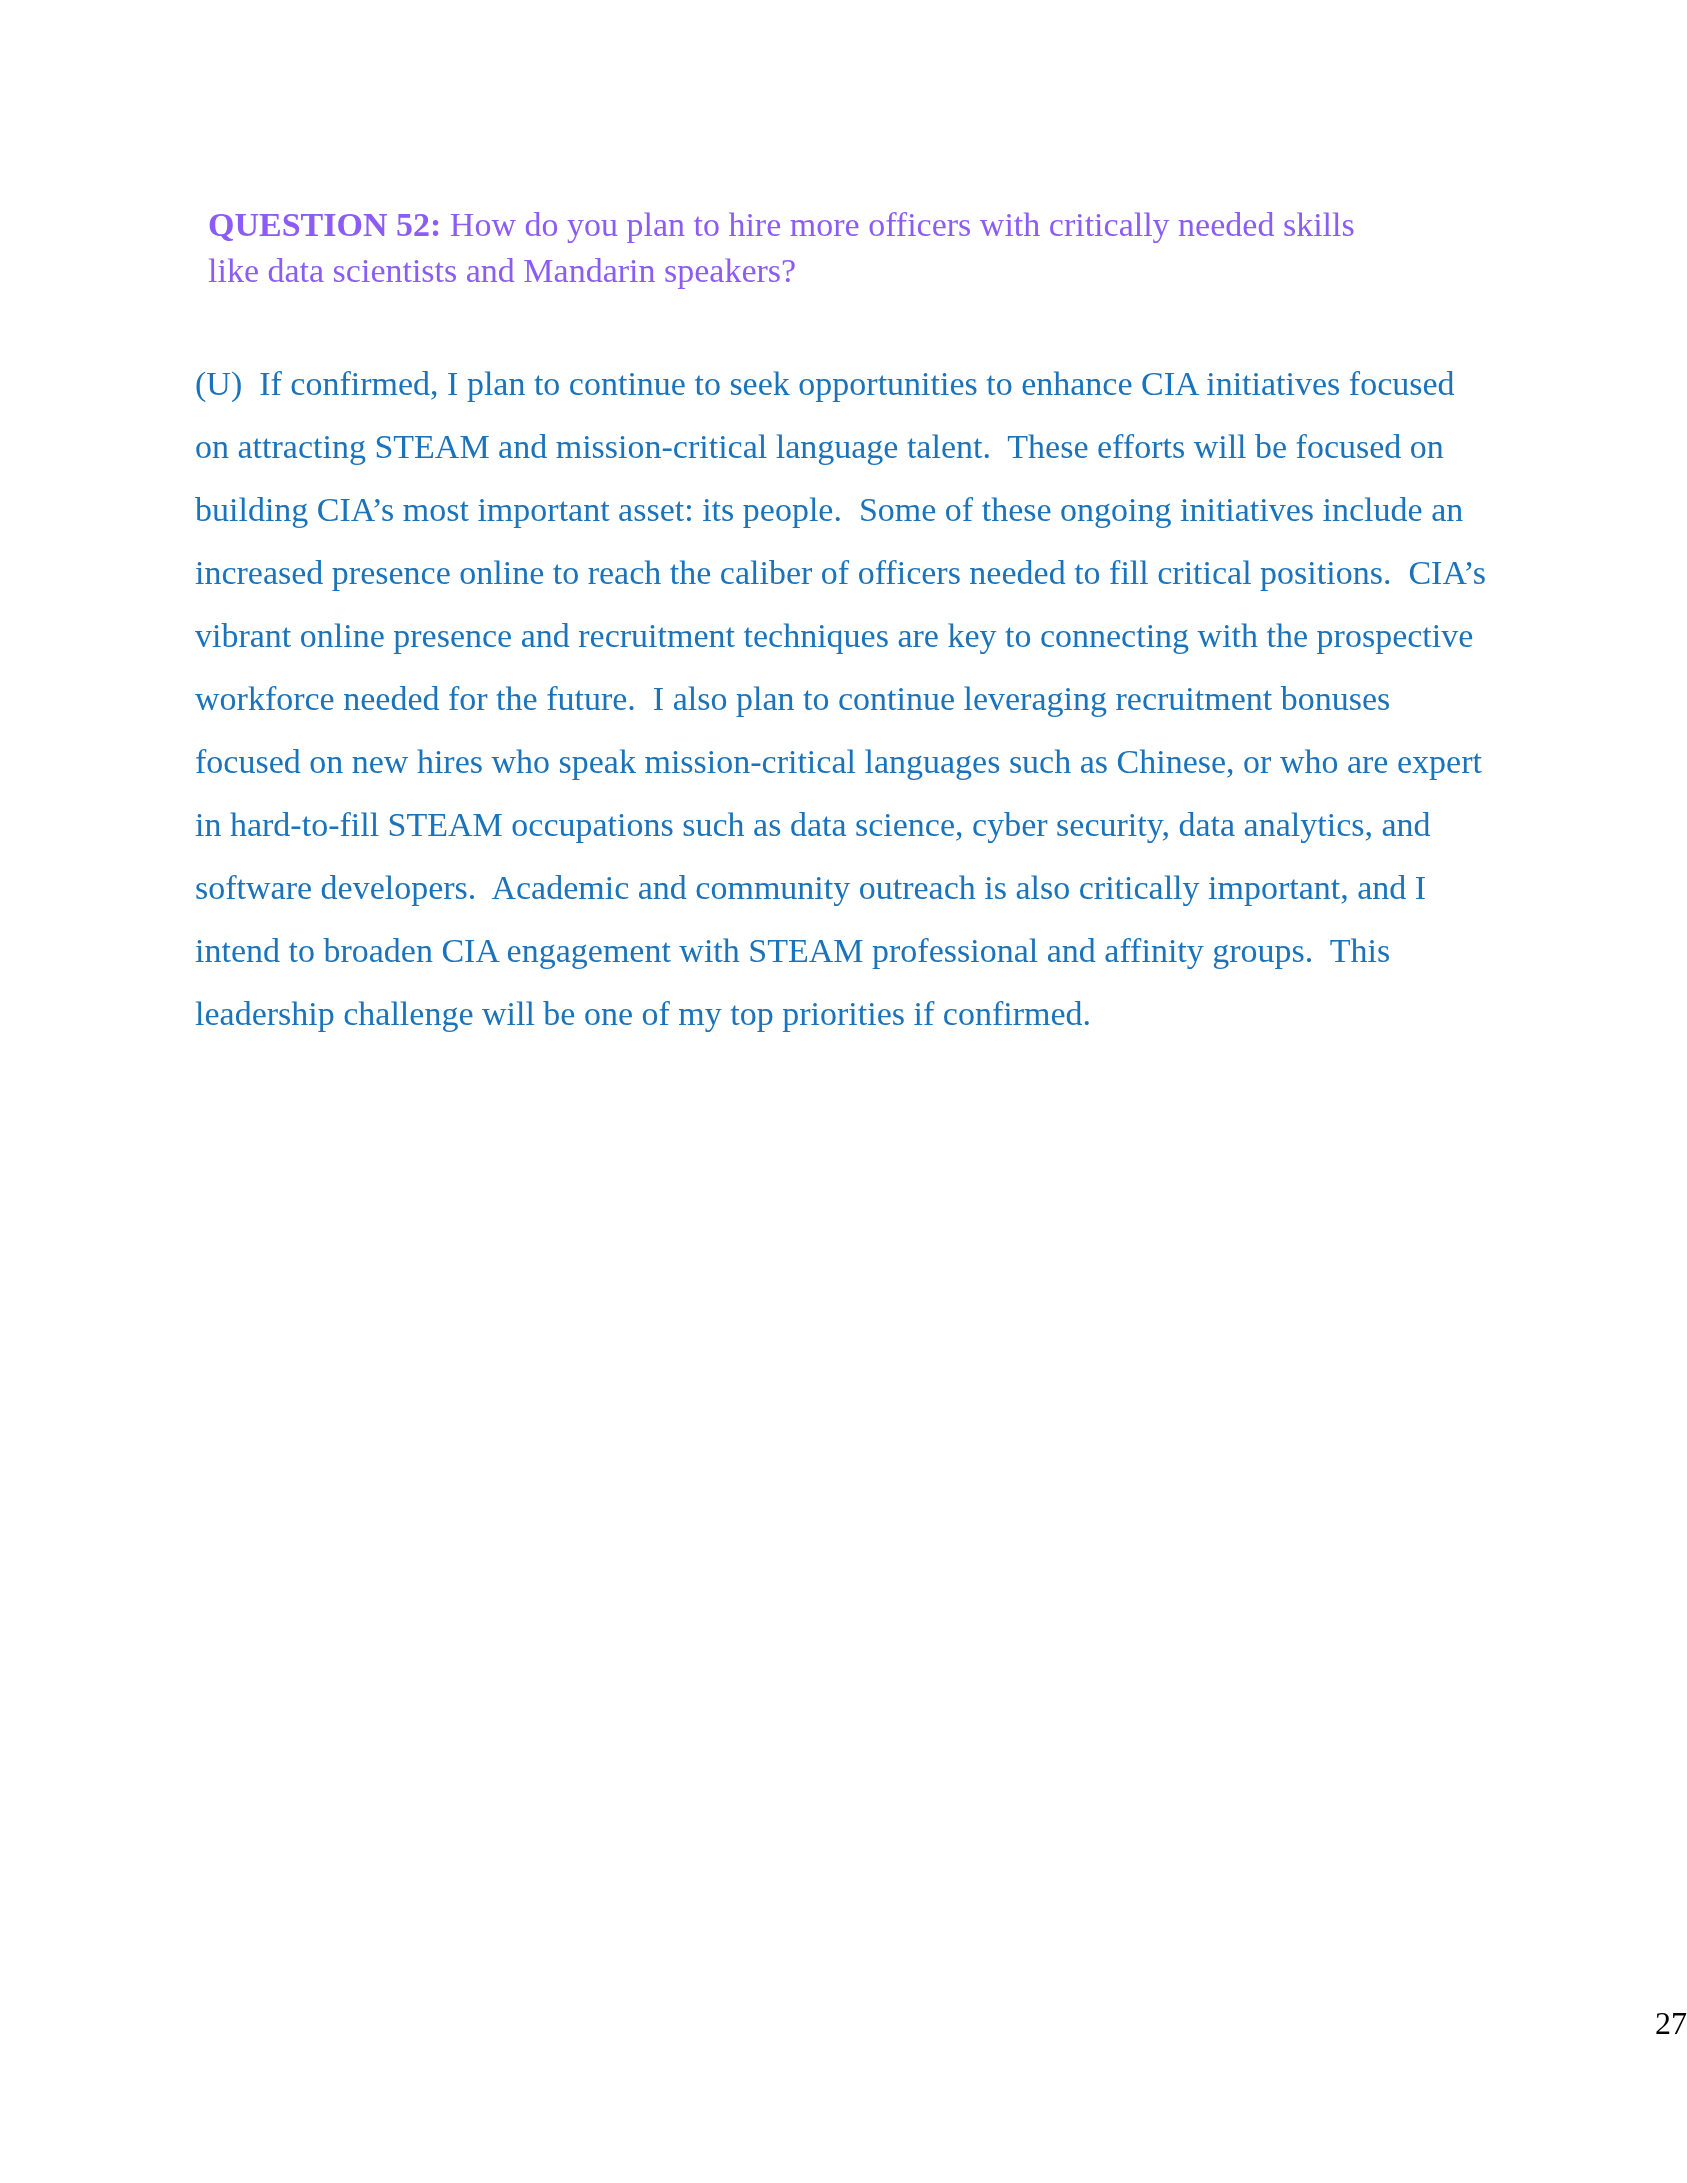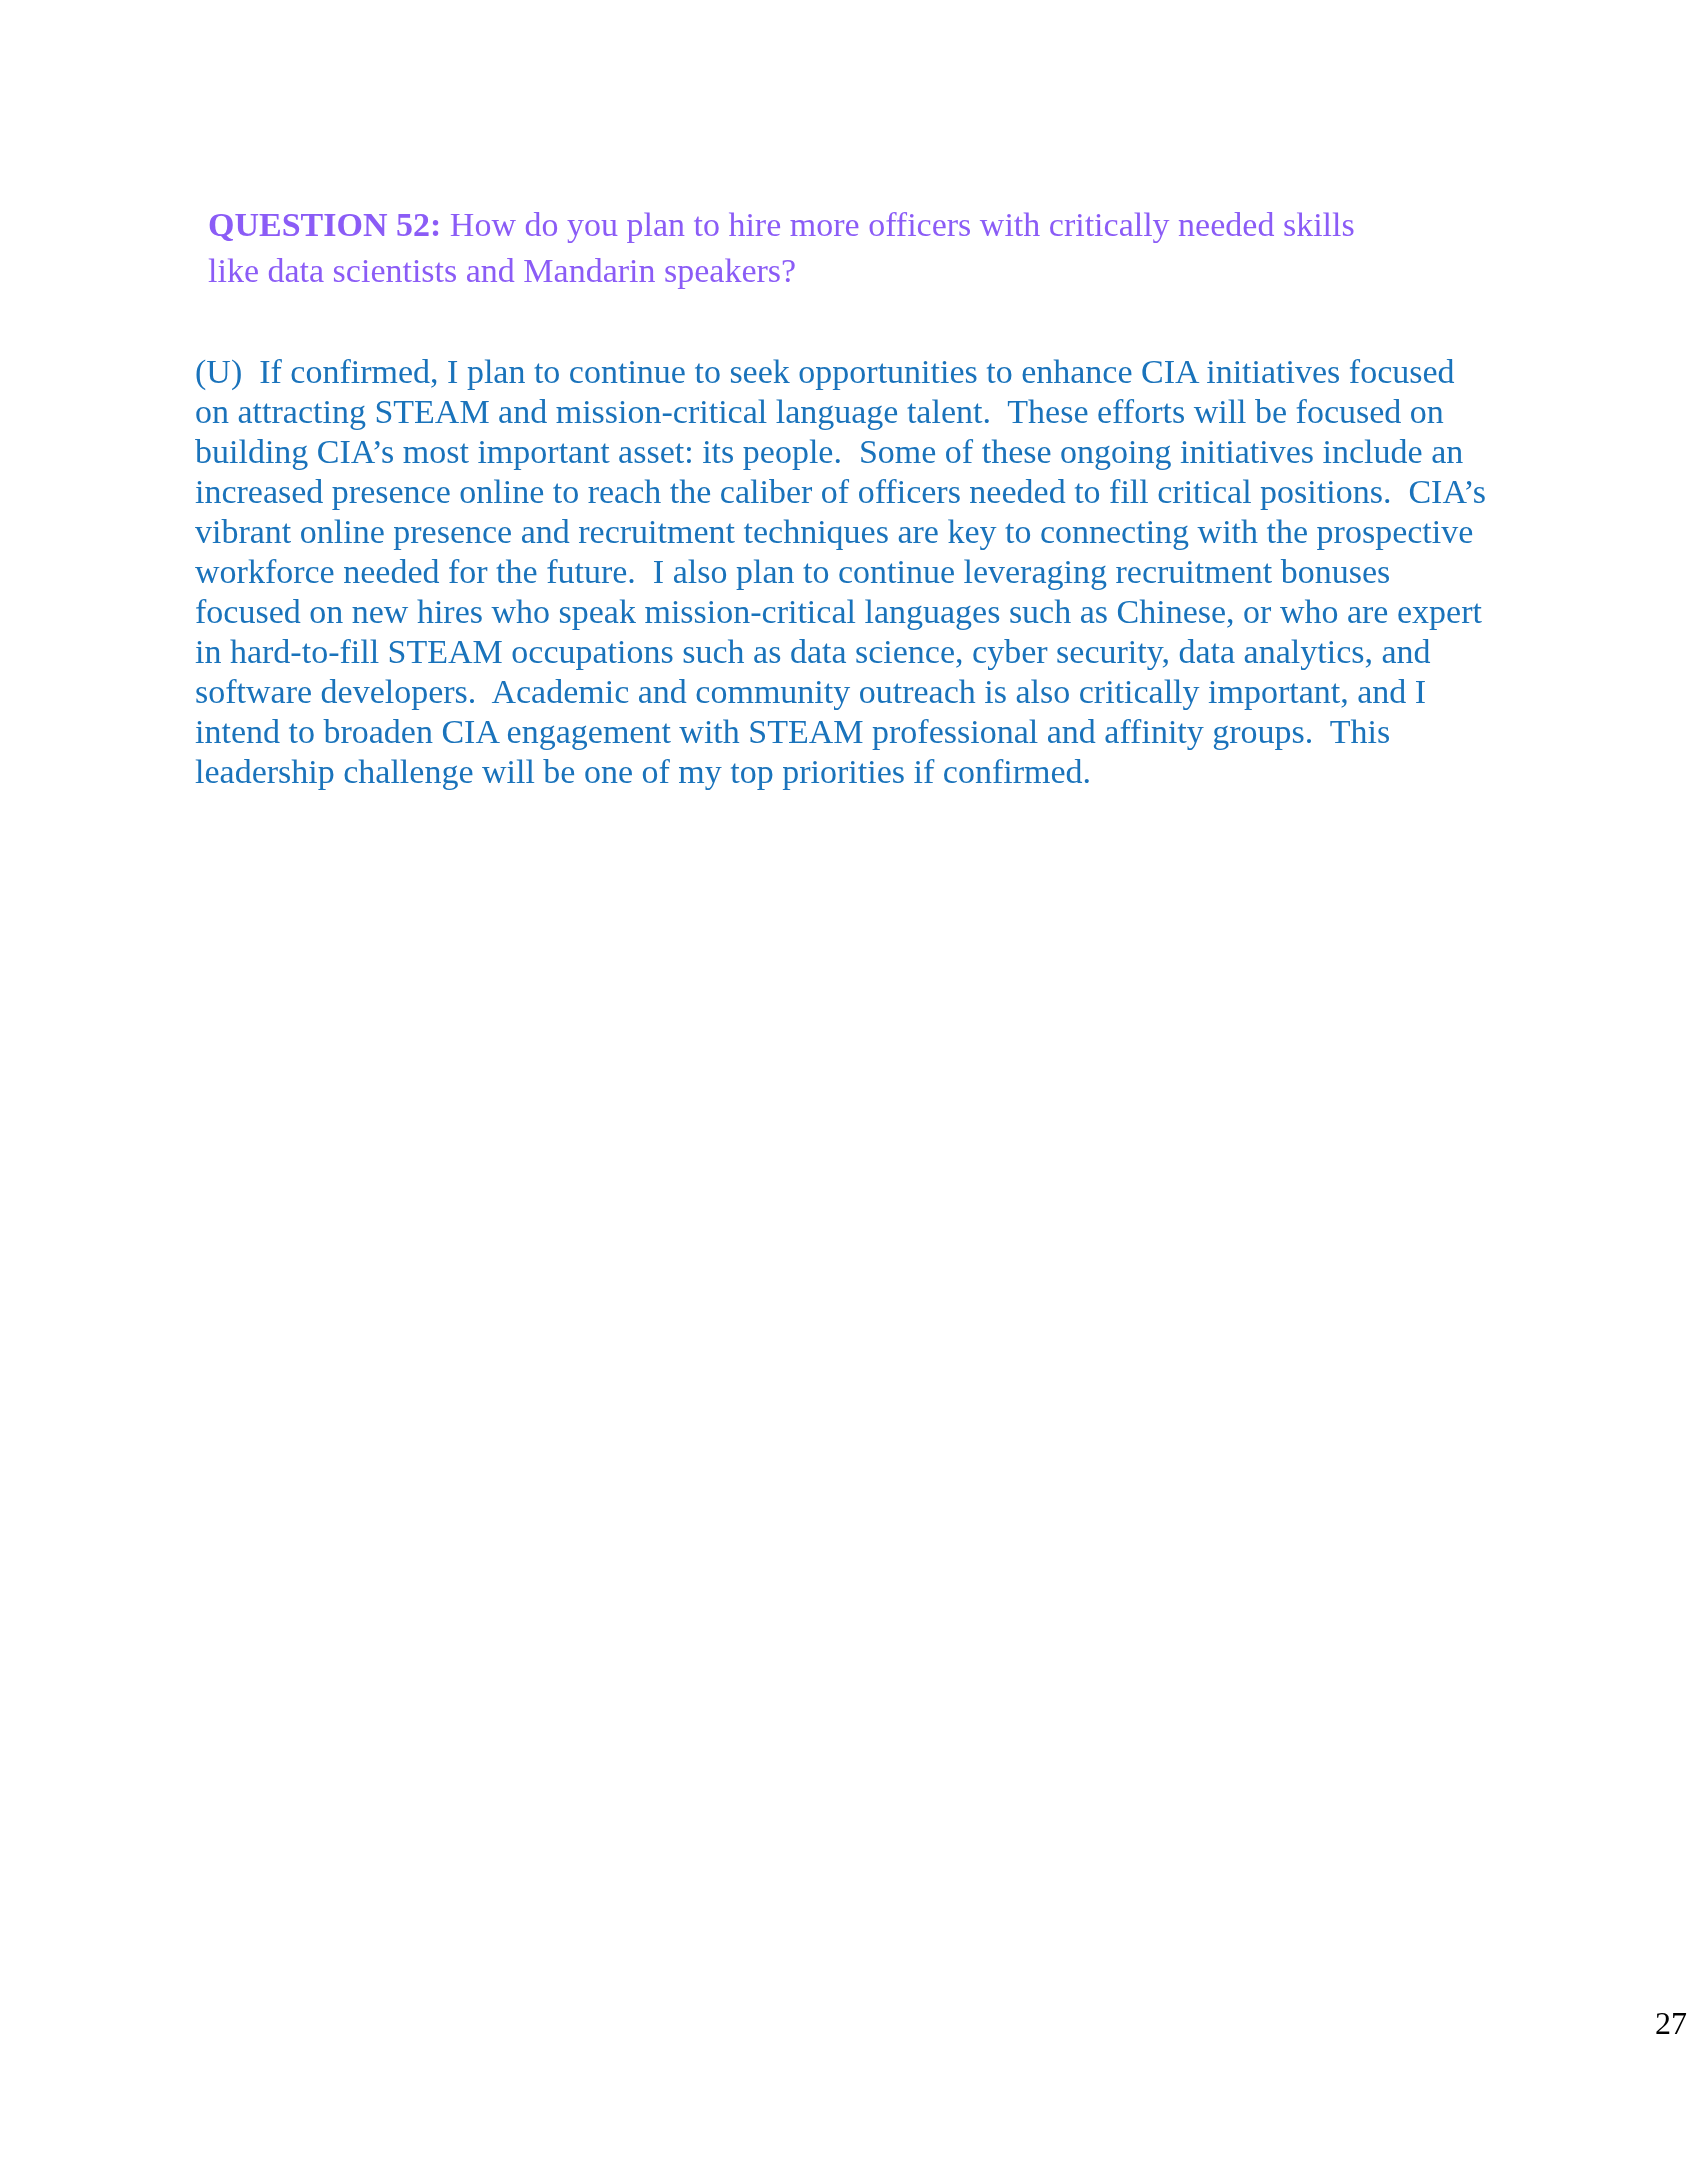--- a/index.html
+++ b/index.html
@@ -28,21 +28,21 @@
   }
   .question-label {
     font-weight: bold;
   }
   .answer-block {
     position: absolute;
     left: 195px;
     top: 352px;
     width: 1291px;
     font-size: 34px;
-    line-height: 40px;
+    line-height: 63px;
     color: #1a73bb;
     white-space: pre-wrap;
   }
   .page-number {
     position: absolute;
     left: 0;
     top: 2006px;
     width: 100%;
     text-align: right;
     font-size: 32px;

